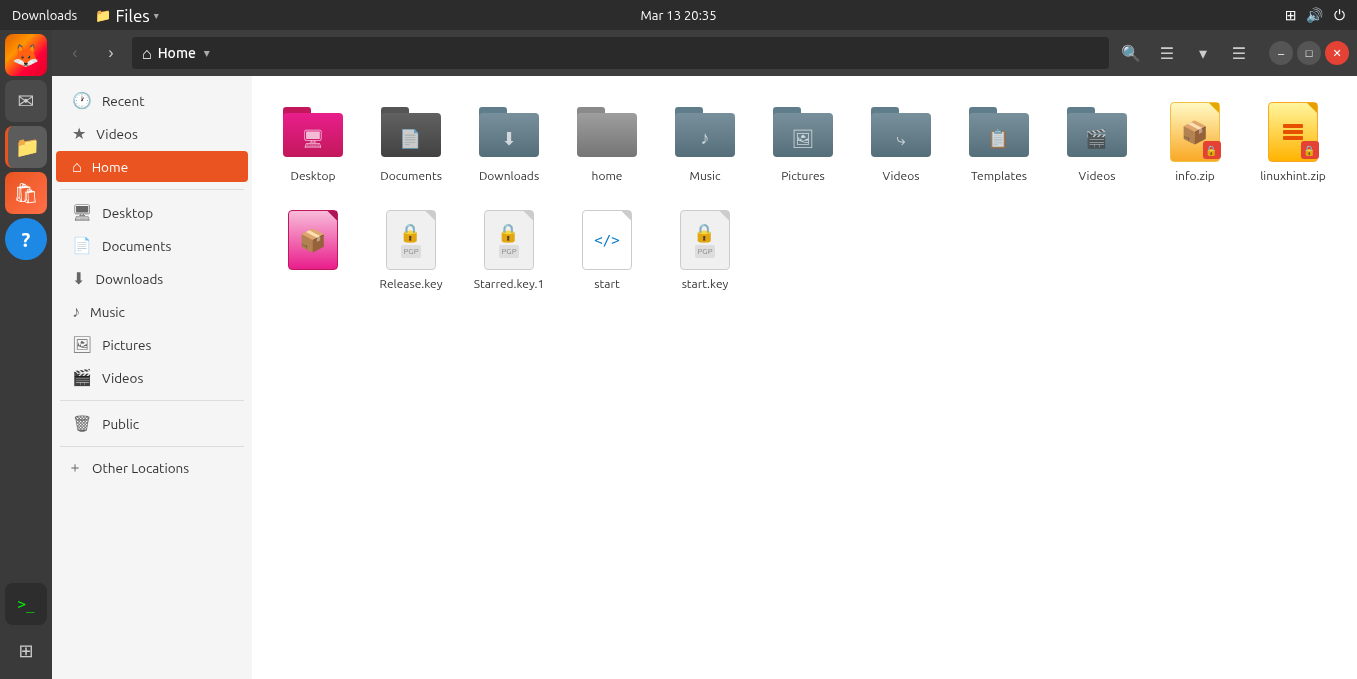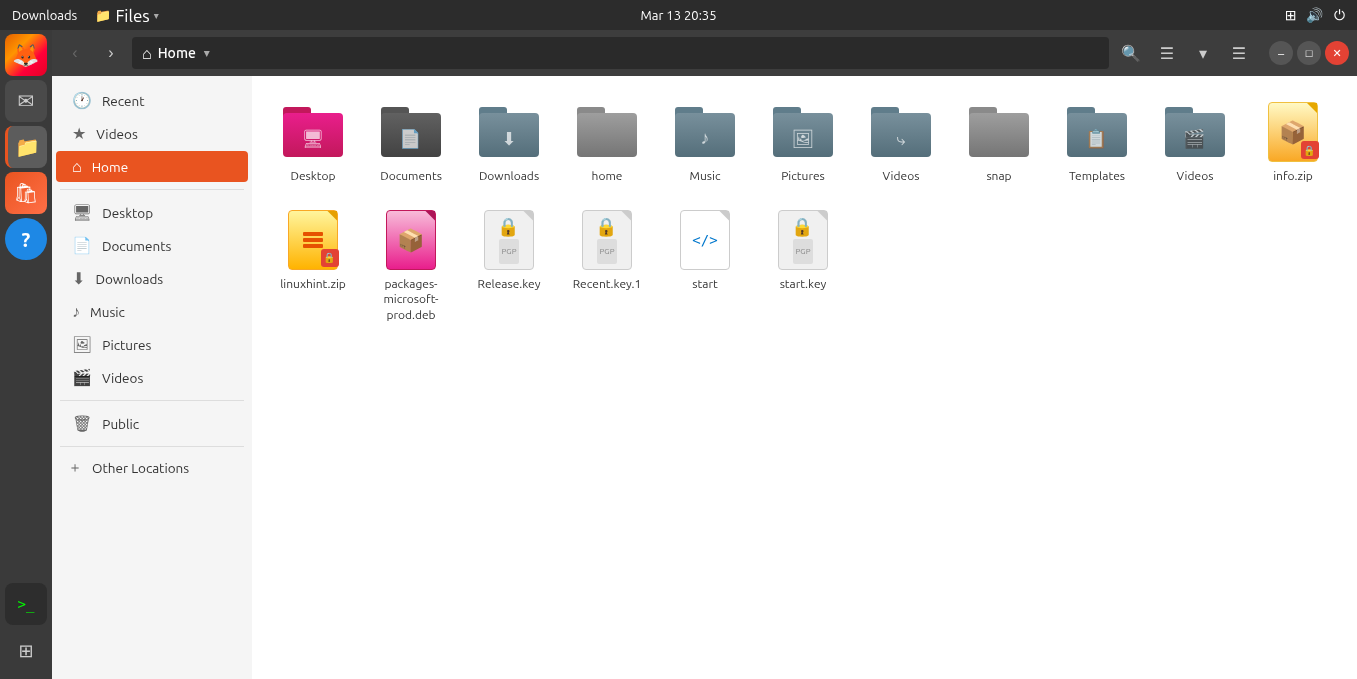--- a/index.html
+++ b/index.html
@@ -290,21 +290,21 @@
       content: '';
       position: absolute;
       top: 0;
       right: 0;
       width: 10px;
       height: 10px;
       background: #ccc;
       clip-path: polygon(0 0, 100% 100%, 100% 0);
     }
     .pgp-lock { font-size: 18px; color: #666; }
-    .pgp-label { font-size: 8px; color: #888; background: #ddd; padding: 8px 3px; border-radius: 2px; }
+    .pgp-label { font-size: 8px; color: #888; background: #ddd; padding: 2px 3px; border-radius: 2px; }
 
     .zip-icon {
       width: 50px;
       height: 60px;
       background: linear-gradient(180deg, #fff9c4, #f9a825);
       border: 1px solid #f0c040;
       border-radius: 4px;
       display: flex;
       flex-direction: column;
       align-items: center;
@@ -662,29 +662,20 @@
             <div class="file-icon-wrapper">
               <div class="folder-icon">
                 <div class="folder-tab" style="background:#607d8b;"></div>
                 <div class="folder-body" style="background:linear-gradient(180deg,#78909c 0%,#546e7a 100%);"></div>
                 <span class="folder-icon-symbol" style="font-size:16px;">⤷</span>
               </div>
             </div>
             <span class="file-name">Videos</span>
           </div>
 
-          <div class="file-item">
-            <div class="file-icon-wrapper">
-              <div class="folder-icon">
-                <div class="folder-tab" style="background:#8a8a8a;"></div>
-                <div class="folder-body" style="background:linear-gradient(180deg,#9e9e9e 0%,#757575 100%);"></div>
-              </div>
-            </div>
-            <span class="file-name">snap</span>
-          </div>
 
           <div class="file-item">
             <div class="file-icon-wrapper">
               <div class="folder-icon">
                 <div class="folder-tab" style="background:#607d8b;"></div>
                 <div class="folder-body" style="background:linear-gradient(180deg,#78909c 0%,#546e7a 100%);"></div>
                 <span class="folder-icon-symbol" style="font-size:18px;">📋</span>
               </div>
             </div>
             <span class="file-name">Templates</span>
@@ -725,41 +716,40 @@
             </div>
             <span class="file-name">linuxhint.zip</span>
           </div>
 
           <div class="file-item">
             <div class="file-icon-wrapper">
               <div class="deb-icon">
                 <span style="font-size:22px;">📦</span>
               </div>
             </div>
-            <span class="file-name">packages-microsoft-prod.deb</span>
           </div>
 
           <div class="file-item">
             <div class="file-icon-wrapper">
               <div class="pgp-icon">
                 <span class="pgp-lock">🔒</span>
                 <span class="pgp-label">PGP</span>
               </div>
             </div>
             <span class="file-name">Release.key</span>
           </div>
 
           <div class="file-item">
             <div class="file-icon-wrapper">
               <div class="pgp-icon">
                 <span class="pgp-lock">🔒</span>
                 <span class="pgp-label">PGP</span>
               </div>
             </div>
-            <span class="file-name">Recent.key.1</span>
+            <span class="file-name">Starred.key.1</span>
           </div>
 
           <div class="file-item">
             <div class="file-icon-wrapper">
               <div class="html-icon">
                 <span style="font-family:monospace; font-size:14px; color:#0077cc;">&lt;/&gt;</span>
               </div>
             </div>
             <span class="file-name">start</span>
           </div>

